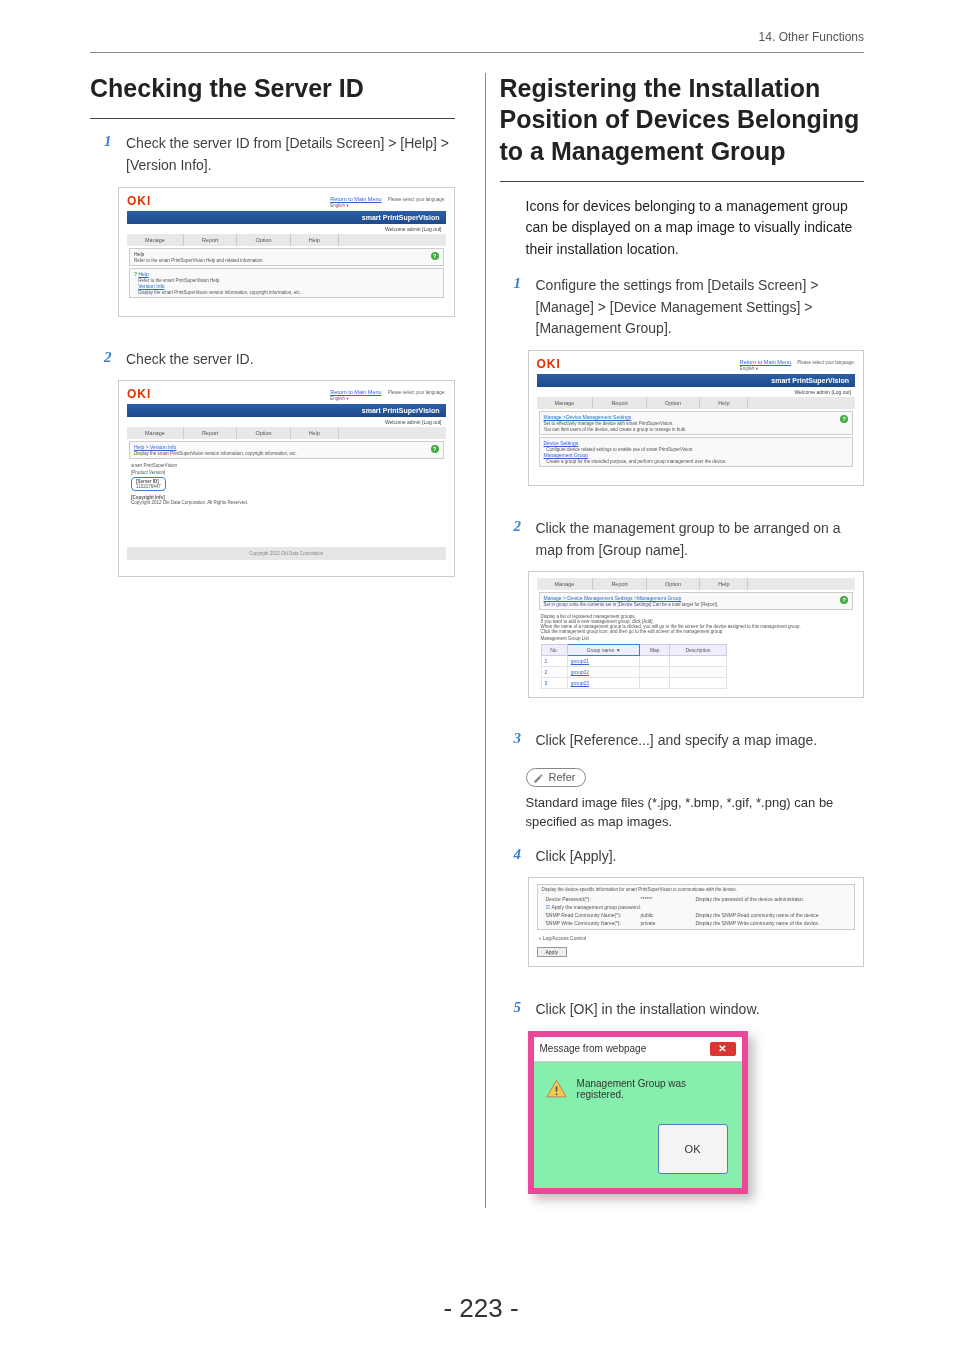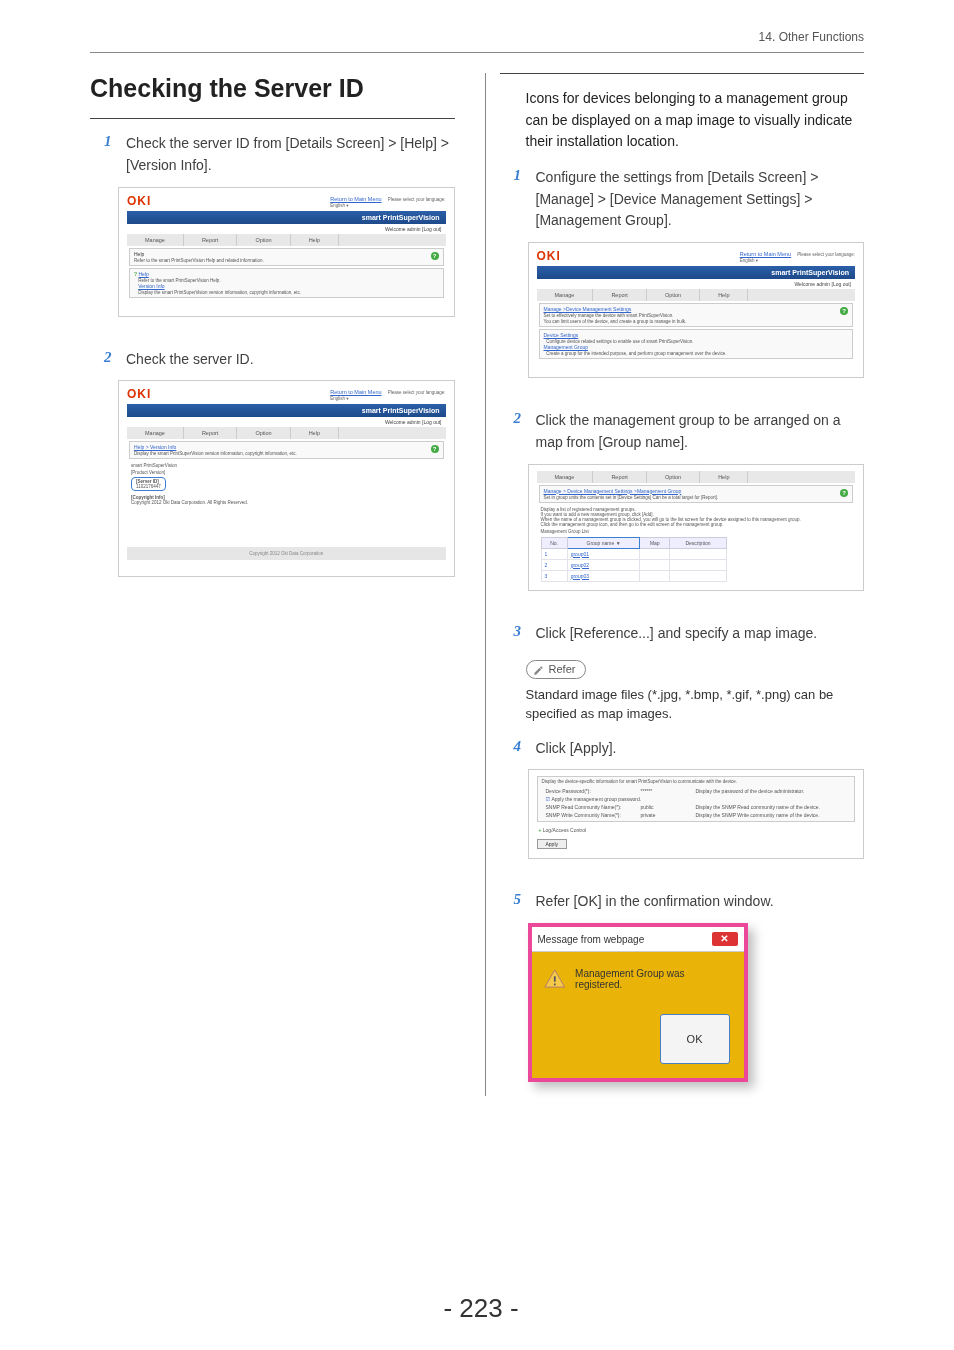--- a/index.html
+++ b/index.html
@@ -169,22 +169,22 @@
   .memo-badge svg { vertical-align: middle; margin-right: 2px; }
   .memo-text {
     font-size: 13px;
     font-weight: normal;
     line-height: 1.5;
     padding: 0 26px 14px 26px;
   }
   .dialog-box {
     width: 220px;
     margin: 8px 0 14px 28px;
-    border: 4px solid #ec4899;
-    background: #eab308;
+    border: 6px solid #ec4899;
+    background: #86efac;
     box-shadow: 6px 6px 10px rgba(0,0,0,0.25);
     font-size: 10px;
   }
   .dialog-title {
     background: #fff;
     padding: 5px 6px;
     display: flex;
     justify-content: space-between;
     align-items: center;
     border-bottom: 1px solid #ccc;
@@ -329,20 +329,21 @@
           <div class="tiny" style="font-weight:bold;margin-top:2px;">[Copyright Info]</div>
           <div class="tiny">Copyright 2012 Oki Data Corporation. All Rights Reserved.</div>
         </div>
         <div class="footer-band">Copyright 2012 Oki Data Corporation</div>
       </div>
     </div>
   </div>
 
   <div class="col">
     <div class="col-divider"></div>
+    <h1>Registering the Installation Position of Devices Belonging to a Management Group</h1>
     <hr class="h1-underline">
 
     <div class="intro">Icons for devices belonging to a management group can be displayed on a map image to visually indicate their installation location.</div>
 
     <div class="step">
       <span class="step-num">1</span>
       <span class="step-text">Configure the settings from [Details Screen] &gt; [Manage] &gt; [Device Management Settings] &gt; [Management Group].</span>
     </div>
 
     
@@ -476,21 +477,21 @@
               <span>Display the SNMP Write community name of the device.</span>
             </div>
         </div>
         <div style="padding:3px 4px;font-size:5px;color:#555;"><span style="color:#4a4;font-weight:bold;">+</span> <span>Log/Access Control</span></div>
         <div style="padding:3px 2px;"><span style="display:inline-block;border:1px solid #999;background:#eee;padding:1px 8px;font-size:5px;">Apply</span></div>
       </div>
     </div>
 
     <div class="step">
       <span class="step-num">5</span>
-      <span class="step-text">Refer [OK] in the confirmation window.</span>
+      <span class="step-text">Click [OK] in the installation window.</span>
     </div>
 
     <div class="dialog-box">
       <div class="dialog-title">
         <span>Message from webpage</span>
         <span class="dialog-close">✕</span>
       </div>
       <div class="dialog-body">
         <svg class="warn-tri" viewBox="0 0 24 24">
             <path fill="#f7c948" stroke="#a77" d="M1 21h22L12 2 1 21z"></path>

